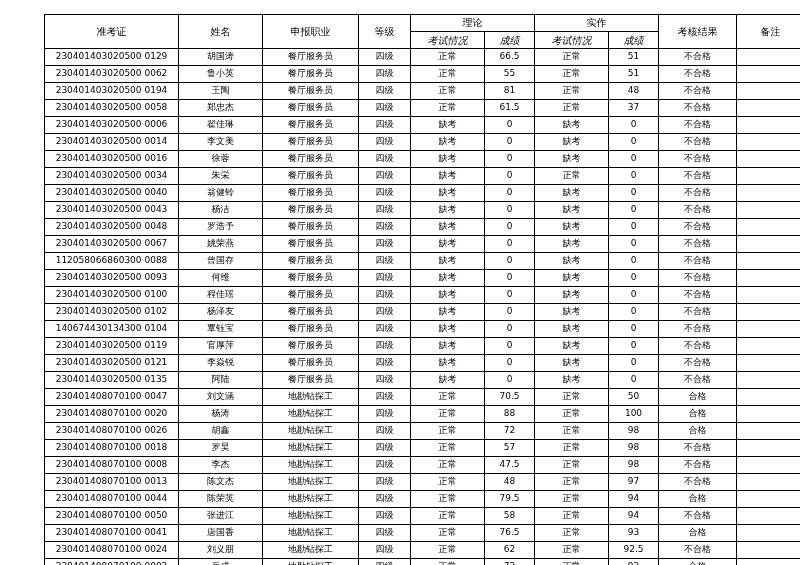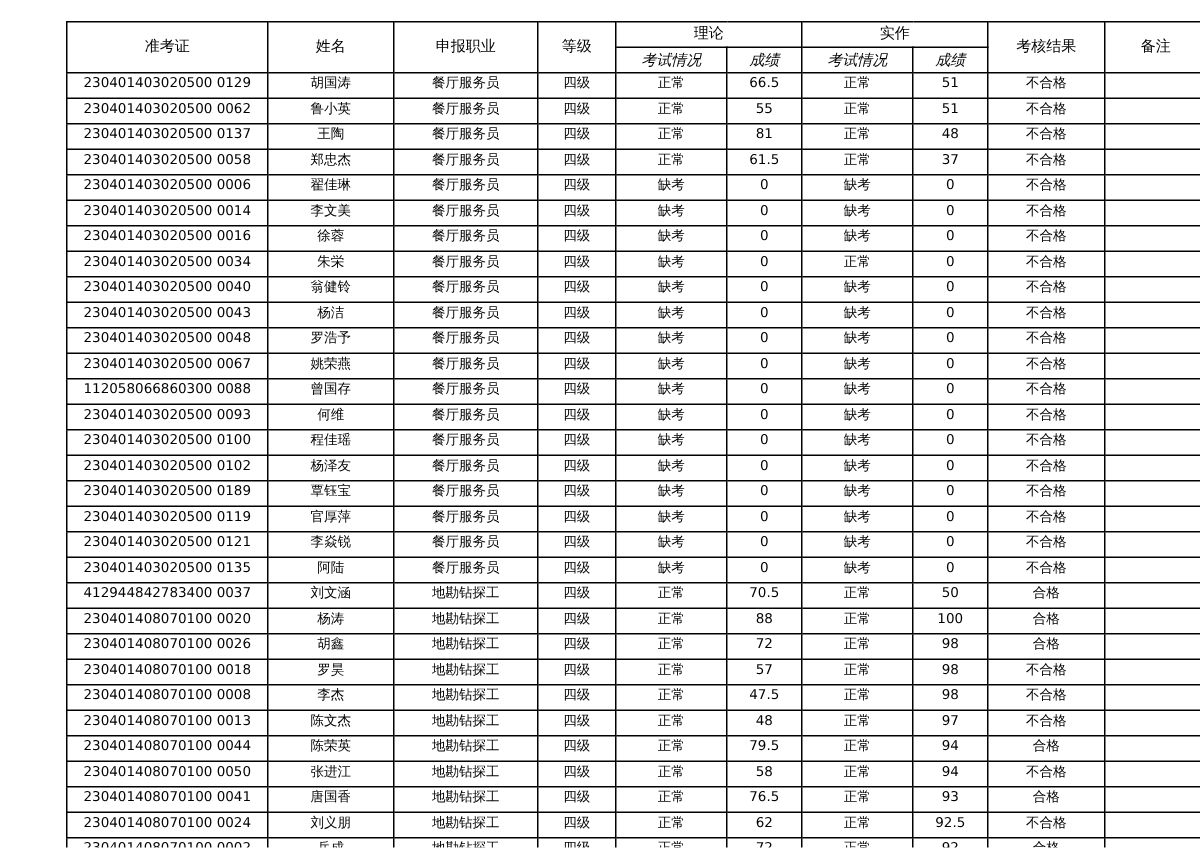--- a/index.html
+++ b/index.html
@@ -130,21 +130,21 @@
           <td class="col-occ">餐厅服务员</td>
           <td class="col-level">四级</td>
           <td class="col-tstat">正常</td>
           <td class="col-tscore">55</td>
           <td class="col-pstat">正常</td>
           <td class="col-pscore">51</td>
           <td class="col-result">不合格</td>
           <td class="col-remark"></td>
         </tr>
         <tr>
-          <td class="col-no">230401403020500 0137</td>
+          <td class="col-no">230401403020500 0194</td>
           <td class="col-name">王陶</td>
           <td class="col-occ">餐厅服务员</td>
           <td class="col-level">四级</td>
           <td class="col-tstat">正常</td>
           <td class="col-tscore">81</td>
           <td class="col-pstat">正常</td>
           <td class="col-pscore">48</td>
           <td class="col-result">不合格</td>
           <td class="col-remark"></td>
         </tr>
@@ -298,21 +298,21 @@
           <td class="col-occ">餐厅服务员</td>
           <td class="col-level">四级</td>
           <td class="col-tstat">缺考</td>
           <td class="col-tscore">0</td>
           <td class="col-pstat">缺考</td>
           <td class="col-pscore">0</td>
           <td class="col-result">不合格</td>
           <td class="col-remark"></td>
         </tr>
         <tr>
-          <td class="col-no">230401403020500 0189</td>
+          <td class="col-no">140674430134300 0104</td>
           <td class="col-name">覃钰宝</td>
           <td class="col-occ">餐厅服务员</td>
           <td class="col-level">四级</td>
           <td class="col-tstat">缺考</td>
           <td class="col-tscore">0</td>
           <td class="col-pstat">缺考</td>
           <td class="col-pscore">0</td>
           <td class="col-result">不合格</td>
           <td class="col-remark"></td>
         </tr>
@@ -346,21 +346,21 @@
           <td class="col-occ">餐厅服务员</td>
           <td class="col-level">四级</td>
           <td class="col-tstat">缺考</td>
           <td class="col-tscore">0</td>
           <td class="col-pstat">缺考</td>
           <td class="col-pscore">0</td>
           <td class="col-result">不合格</td>
           <td class="col-remark"></td>
         </tr>
         <tr>
-          <td class="col-no">412944842783400 0037</td>
+          <td class="col-no">230401408070100 0047</td>
           <td class="col-name">刘文涵</td>
           <td class="col-occ">地勘钻探工</td>
           <td class="col-level">四级</td>
           <td class="col-tstat">正常</td>
           <td class="col-tscore">70.5</td>
           <td class="col-pstat">正常</td>
           <td class="col-pscore">50</td>
           <td class="col-result">合格</td>
           <td class="col-remark"></td>
         </tr>

